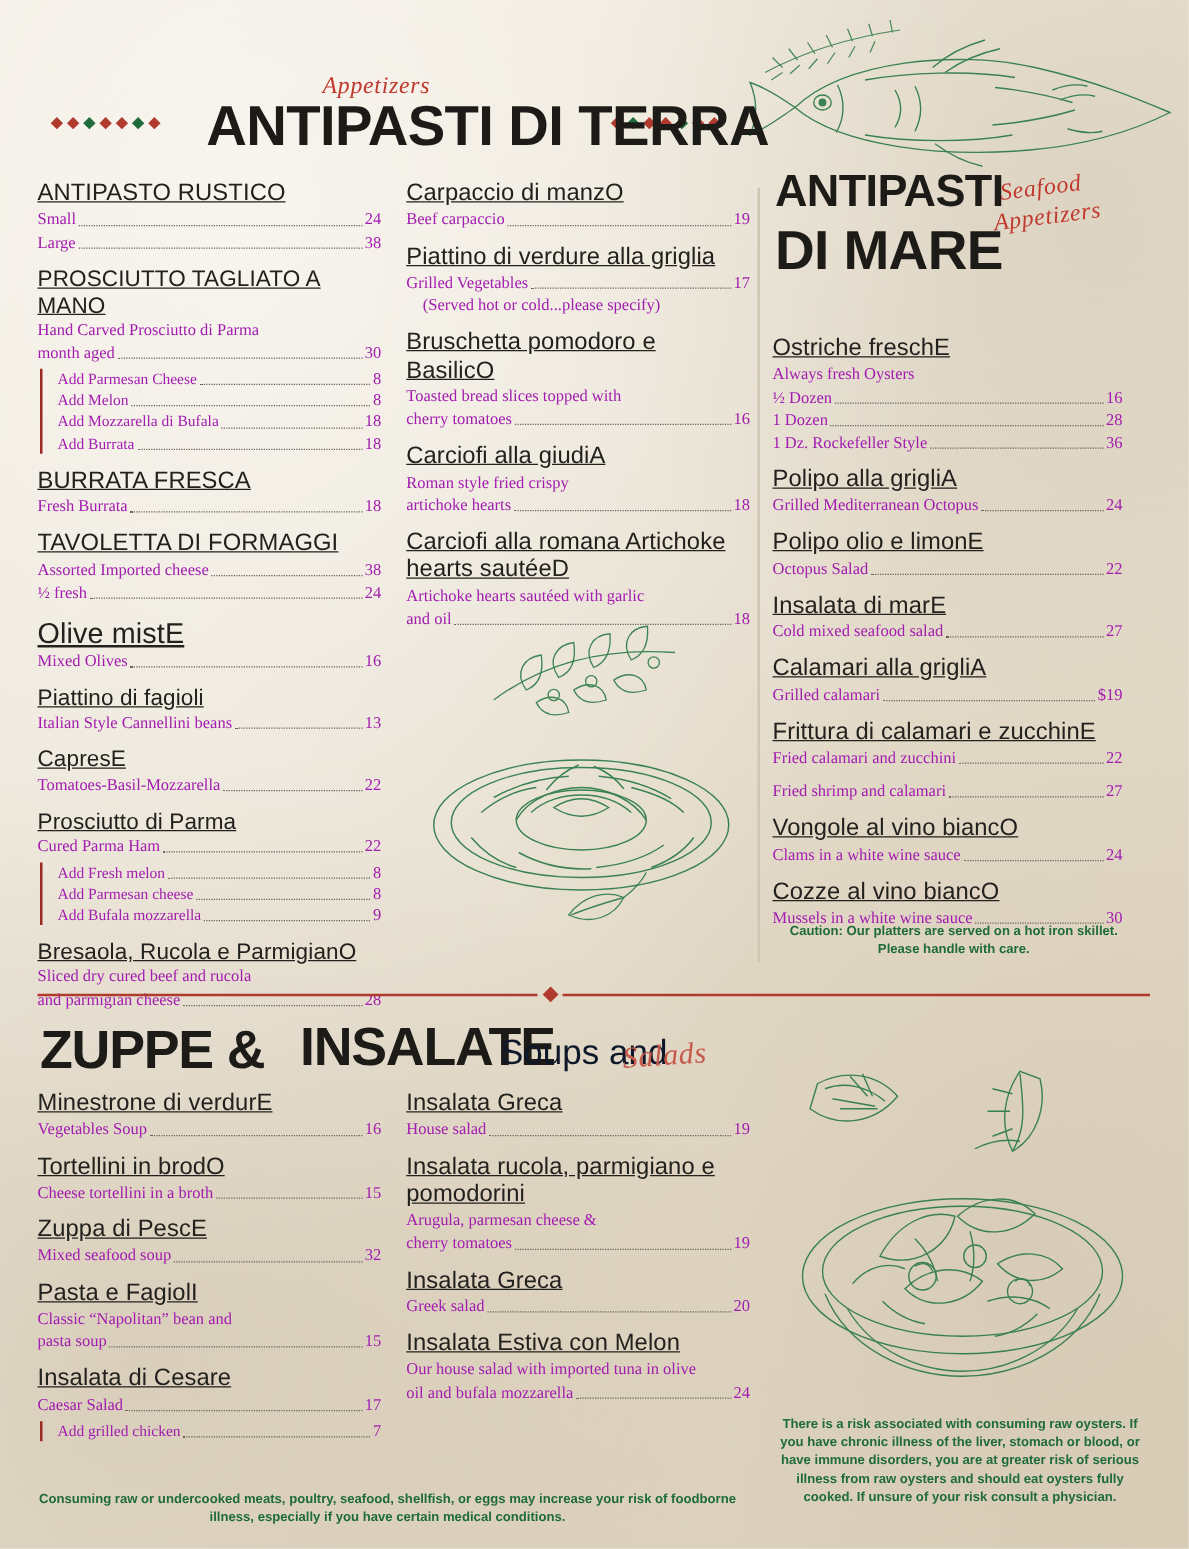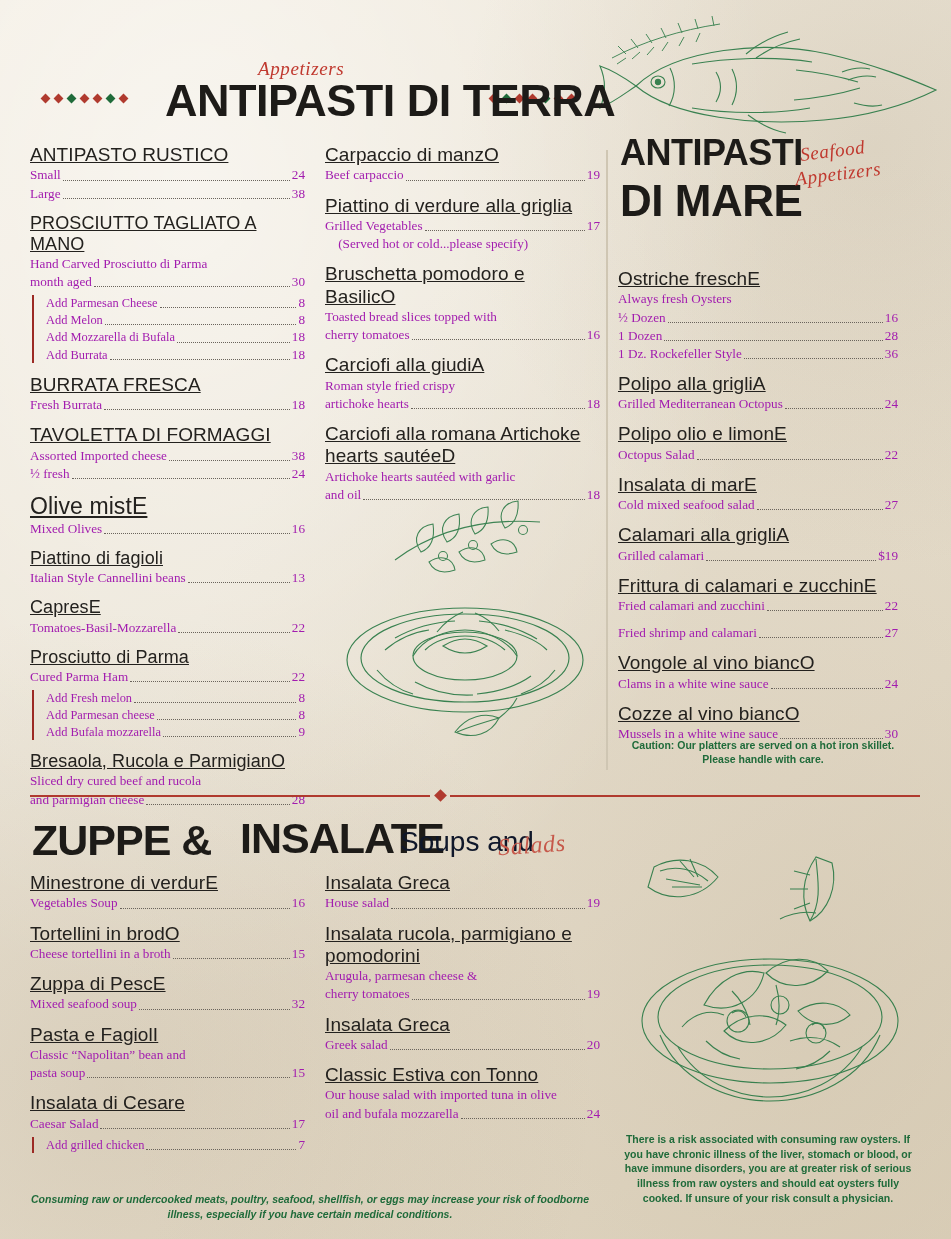--- a/index.html
+++ b/index.html
@@ -595,21 +595,21 @@
     </div>
     <div class="item">
       <div class="dish" style="font-size:19px;">Insalata Greca</div>
       <div class="desc-row">
           <span class="dtext">Greek salad</span>
           <span class="leader"></span>
           <span class="price">20</span>
         </div>
     </div>
     <div class="item">
-      <div class="dish" style="font-size:19px;">Classic Estiva con Tonno</div>
+      <div class="dish" style="font-size:19px;">Insalata Estiva con Melon</div>
       <div class="desc-row">
           <span class="dtext">Our house salad with imported tuna in olive</span>
         </div>
       <div class="desc-row">
           <span class="dtext">oil and bufala mozzarella</span>
           <span class="leader"></span>
           <span class="price">24</span>
         </div>
     </div>
   </div>
@@ -644,15 +644,15 @@
       <circle cx="160" cy="160" r="9"></circle>
       <path d="M112 168 c 6 -4 12 -2 14 4"></path>
       <path d="M192 180 c 5 -4 11 -2 12 4"></path>
       <path d="M86 196 c 10 10 22 16 34 18"></path>
       <path d="M210 206 c -10 10 -22 16 -34 18"></path>
     </g>
   </svg>
 
   <div class="bottomwarn" style="position:absolute; left:618px; top:1132px; width:300px;">There is a risk associated with consuming raw oysters. If you have chronic illness of the liver, stomach or blood, or have immune disorders, you are at greater risk of serious illness from raw oysters and should eat oysters fully cooked. If unsure of your risk consult a physician.</div>
 
-  <div class="bottomwarn" style="position:absolute; left:30px; top:1192px; width:560px;font-style:italic;">Consuming raw or undercooked meats, poultry, seafood, shellfish, or eggs may increase your risk of foodborne illness, especially if you have certain medical conditions.</div>
+  <div class="bottomwarn" style="position:absolute; left:30px; top:1192px; width:560px;">Consuming raw or undercooked meats, poultry, seafood, shellfish, or eggs may increase your risk of foodborne illness, especially if you have certain medical conditions.</div>
 
 </div>
 
 </body></html>

